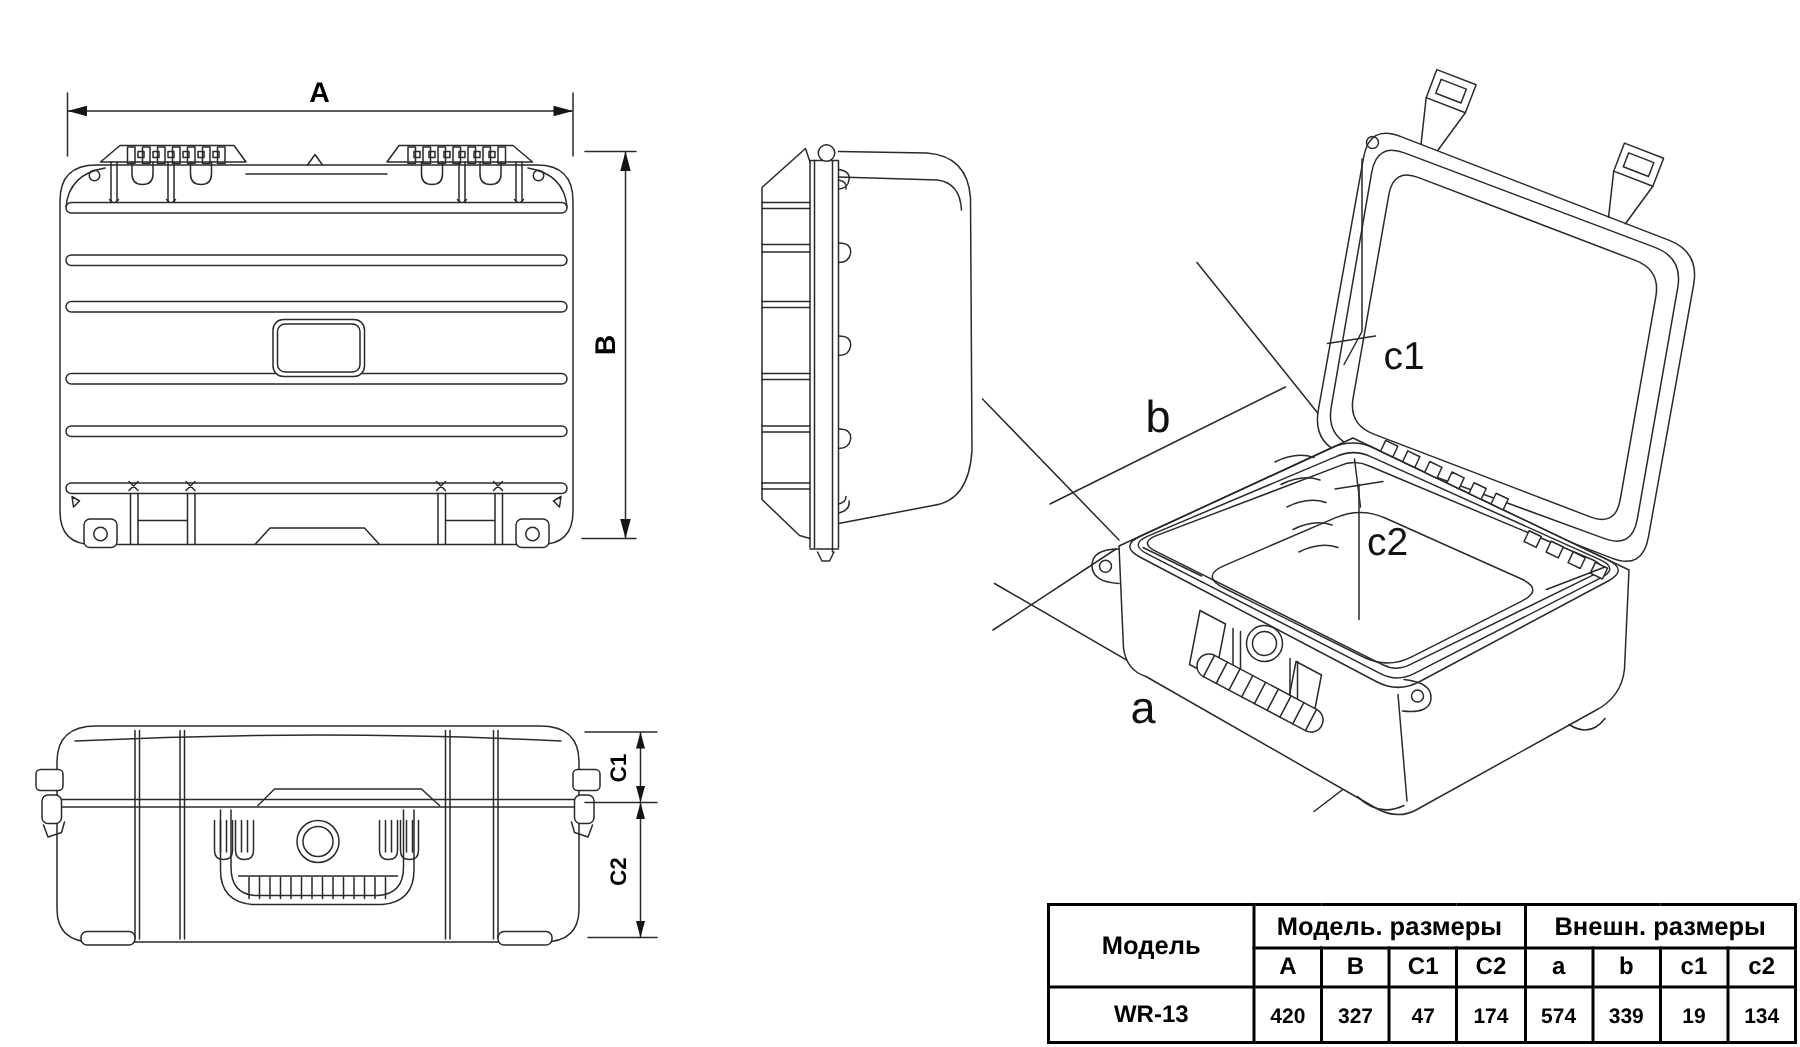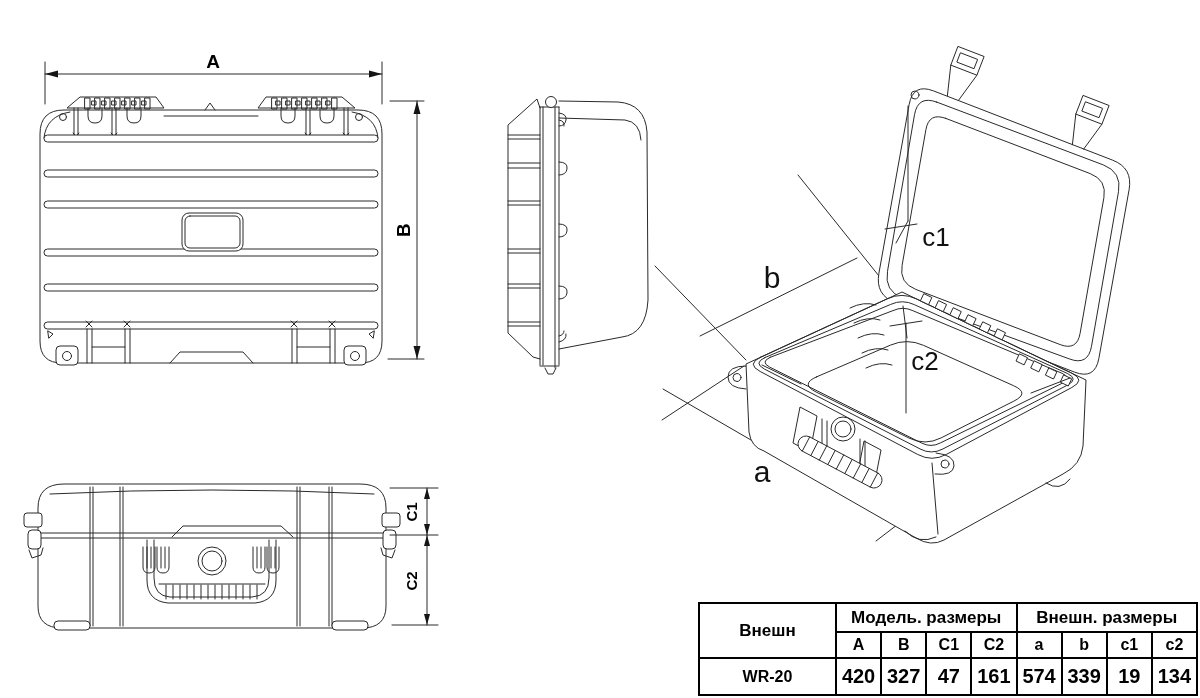--- a/index.html
+++ b/index.html
@@ -15,21 +15,21 @@
   text.isoS{font-family:"Liberation Sans","DejaVu Sans",sans-serif;font-size:26px;fill:#111;}
   #spec-table{position:absolute;left:698px;top:602px;width:500px;border-collapse:collapse;
               table-layout:fixed;background:#fff;}
   #spec-table td{border:2px solid #000;text-align:center;vertical-align:middle;padding:0;
                  color:#000;font-weight:bold;overflow:hidden;}
   #spec-table .r1{height:29px;font-size:17px;}
   #spec-table .r2{height:26px;font-size:16px;}
   #spec-table .r3{height:37px;}
   #spec-table .model-cell{font-size:17px;}
   #spec-table .name-cell{font-size:16px;}
-  #spec-table .val-cell{font-size:20px;}
+  #spec-table .val-cell{font-size:14px;}
 </style>
 </head>
 <body>
 
 <div id="stage">
 <svg width="1200" height="698" viewBox="0 0 1200 698">
 
   <g>
 
     <g>
@@ -257,40 +257,40 @@
         <col>
         <col>
         <col>
         <col>
         <col>
         <col>
         <col>
   </colgroup>
   <tbody>
         <tr class="r1">
-    <td rowspan="2" class="model-cell">Внешн</td>
+    <td rowspan="2" class="model-cell">Модель</td>
     <td colspan="4">Модель. размеры</td>
     <td colspan="4">Внешн. размеры</td>
   </tr>
   <tr class="r2">
     <td>A</td>
     <td>B</td>
     <td>C1</td>
     <td>C2</td>
     <td>a</td>
     <td>b</td>
     <td>c1</td>
     <td>c2</td>
   </tr>
   <tr class="r3">
-    <td class="name-cell">WR-20</td>
+    <td class="name-cell">WR-13</td>
     <td class="val-cell">420</td>
     <td class="val-cell">327</td>
     <td class="val-cell">47</td>
-    <td class="val-cell">161</td>
+    <td class="val-cell">174</td>
     <td class="val-cell">574</td>
     <td class="val-cell">339</td>
     <td class="val-cell">19</td>
     <td class="val-cell">134</td>
   </tr>
 </tbody>
     </table>
 </div>
 
 </body></html>

